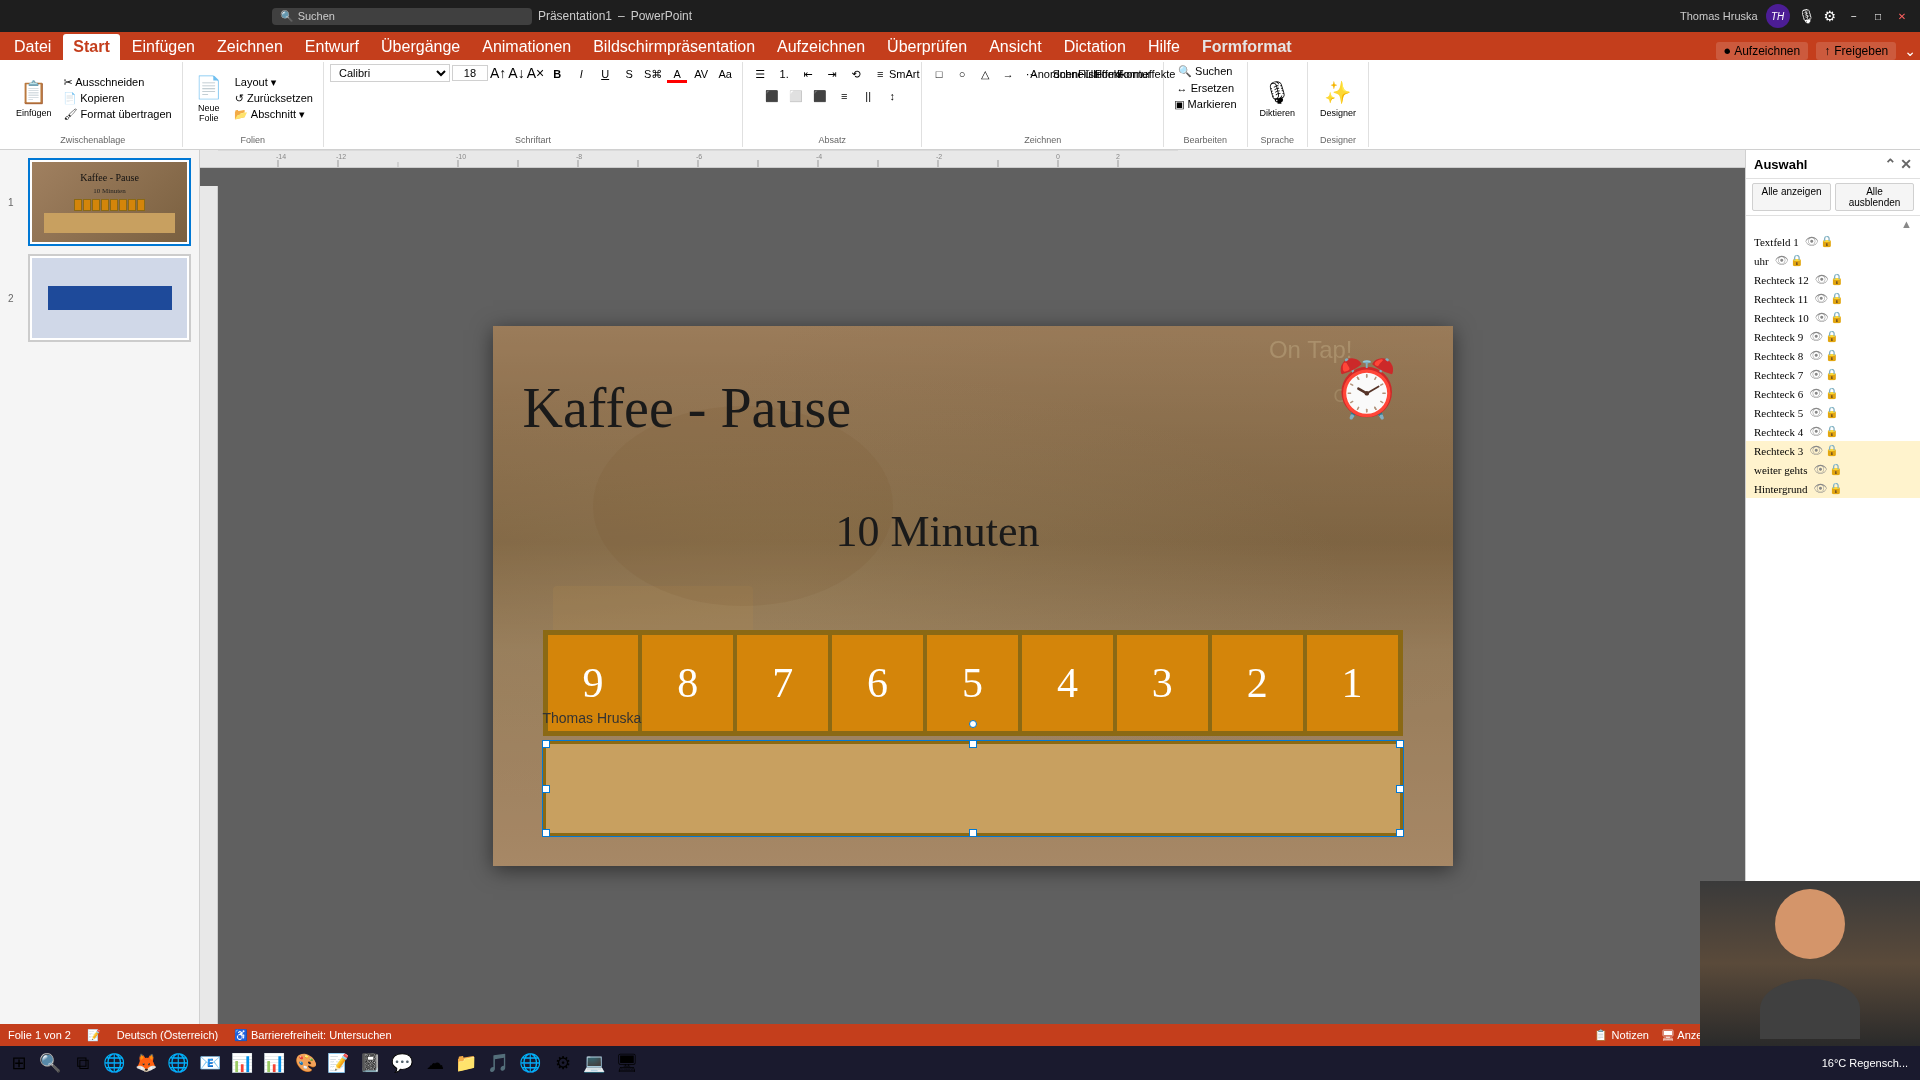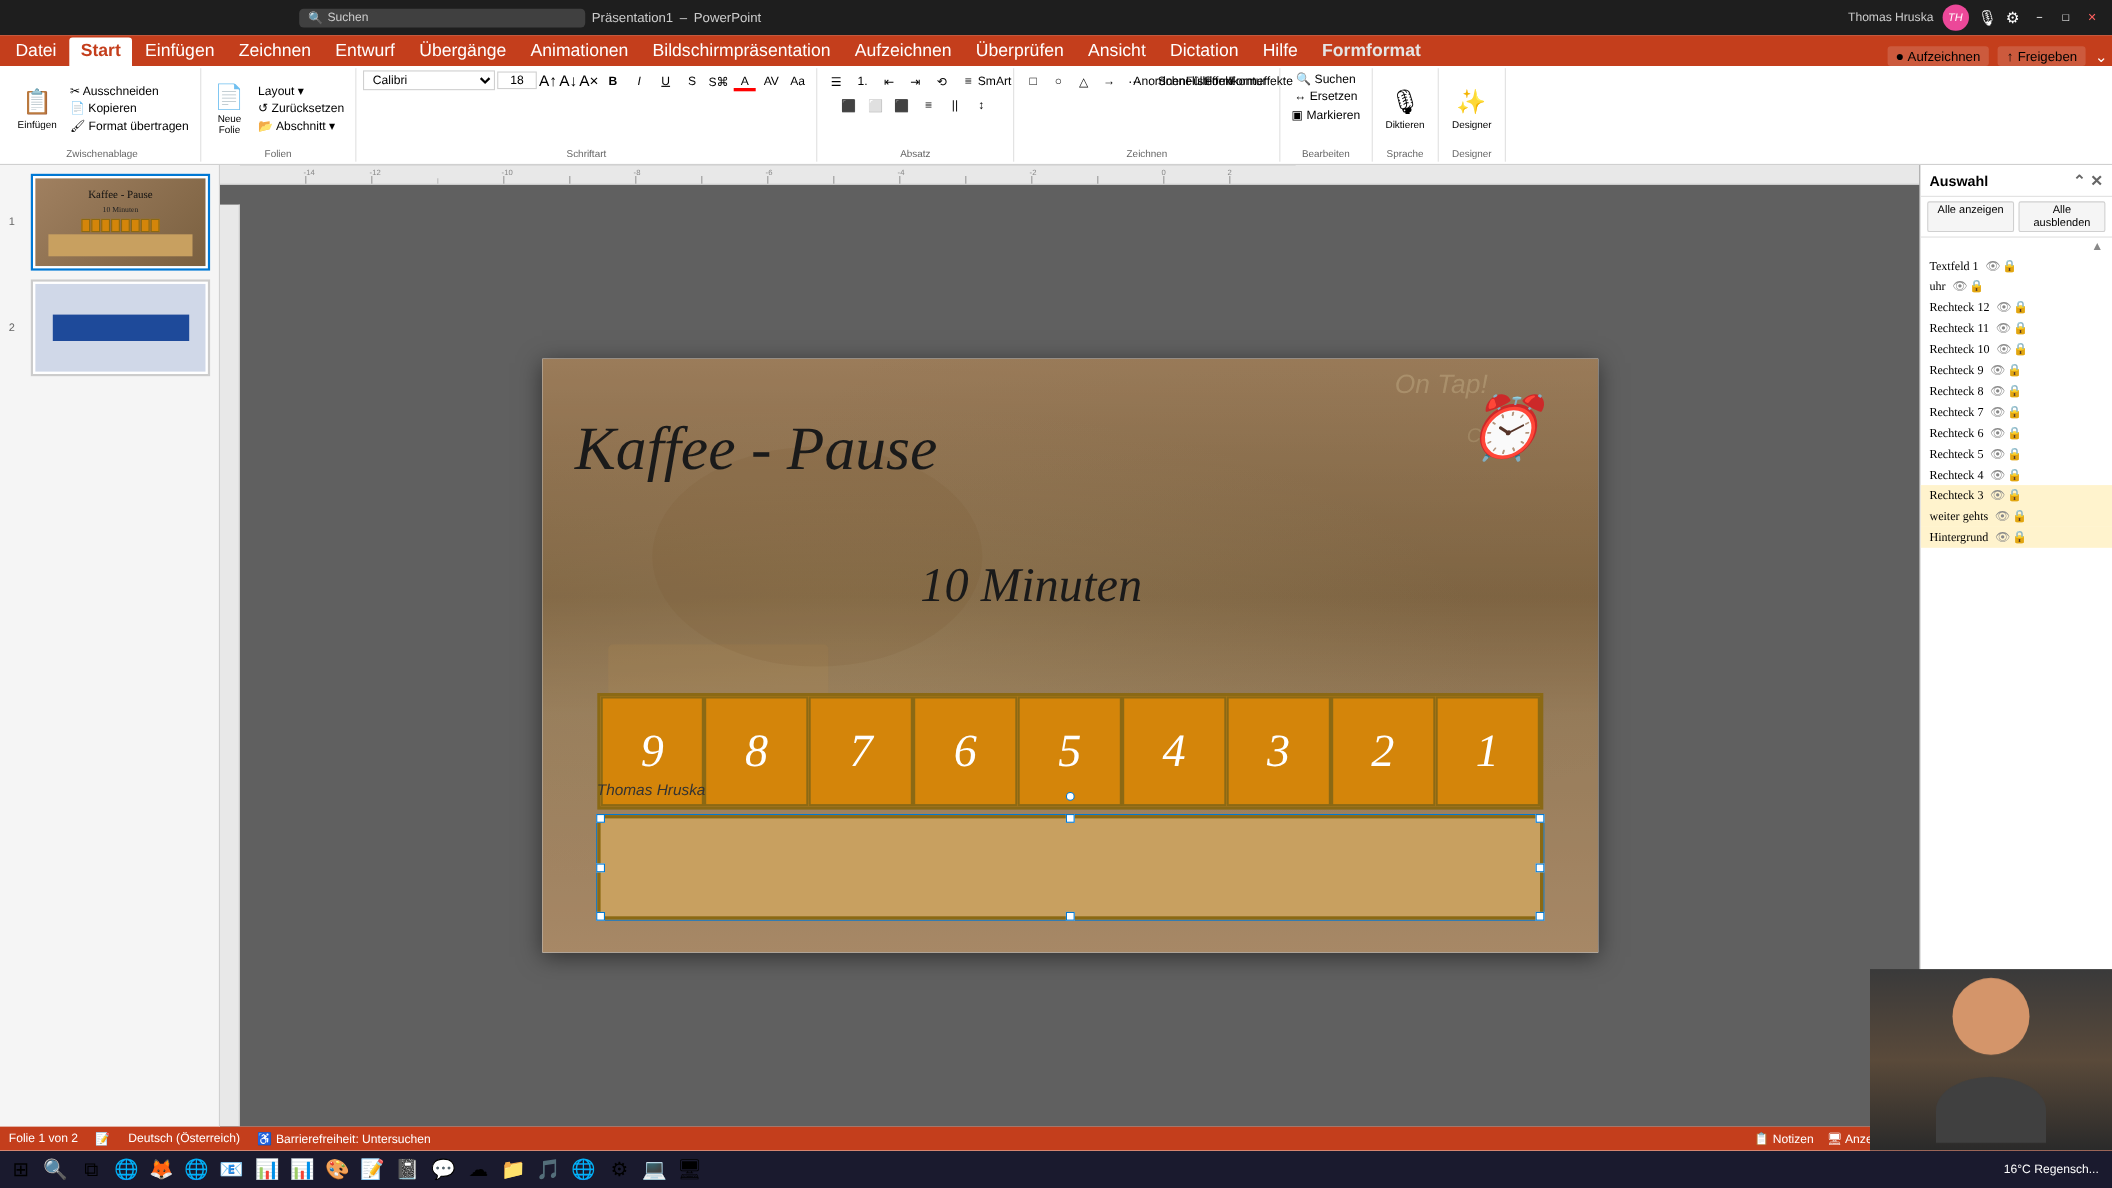--- a/index.html
+++ b/index.html
@@ -166,21 +166,20 @@
       top: 18px;
       bottom: 0;
     }
     .slide-canvas {
       width: 960px;
       height: 540px;
       background: #fff;
       position: relative;
       box-shadow: 0 4px 20px rgba(0,0,0,0.5);
       overflow: hidden;
-      font-style: italic;
     }
 
     .slide-title {
       position: absolute;
       top: 50px;
       left: 30px;
       right: 100px;
       font-family: 'Segoe Script', 'Comic Sans MS', cursive;
       font-size: 56px;
       color: #1a1a1a;
@@ -405,21 +404,21 @@
     <div class="search-box">
       <span>🔍</span>
       <span>Suchen</span>
     </div>
     <span style="color:#ccc;">Präsentation1</span>
     <span style="color:#ccc;">–</span>
     <span style="color:#ccc;">PowerPoint</span>
   </div>
   <div class="title-bar-right">
     <span style="font-size:11px;color:#ccc;">Thomas Hruska</span>
-    <span style="width:24px;height:24px;background:#ec4899;border-radius:50%;display:flex;align-items:center;justify-content:center;font-size:10px;color:white;font-style:italic;">TH</span>
+    <span style="width:24px;height:24px;background:#4c1d95;border-radius:50%;display:flex;align-items:center;justify-content:center;font-size:10px;color:white;font-style:italic;">TH</span>
     <span style="font-size:14px;">🎙</span>
     <span style="font-size:14px;">⚙</span>
     <div class="window-controls">
       <div class="win-btn">−</div>
       <div class="win-btn">□</div>
       <div class="win-btn" style="color:#ff6060;">✕</div>
     </div>
   </div>
 </div>
 

